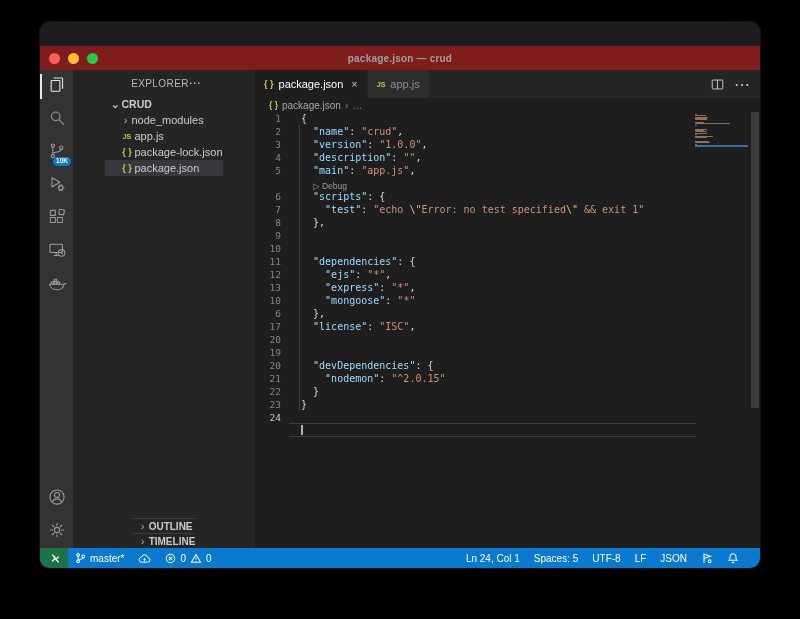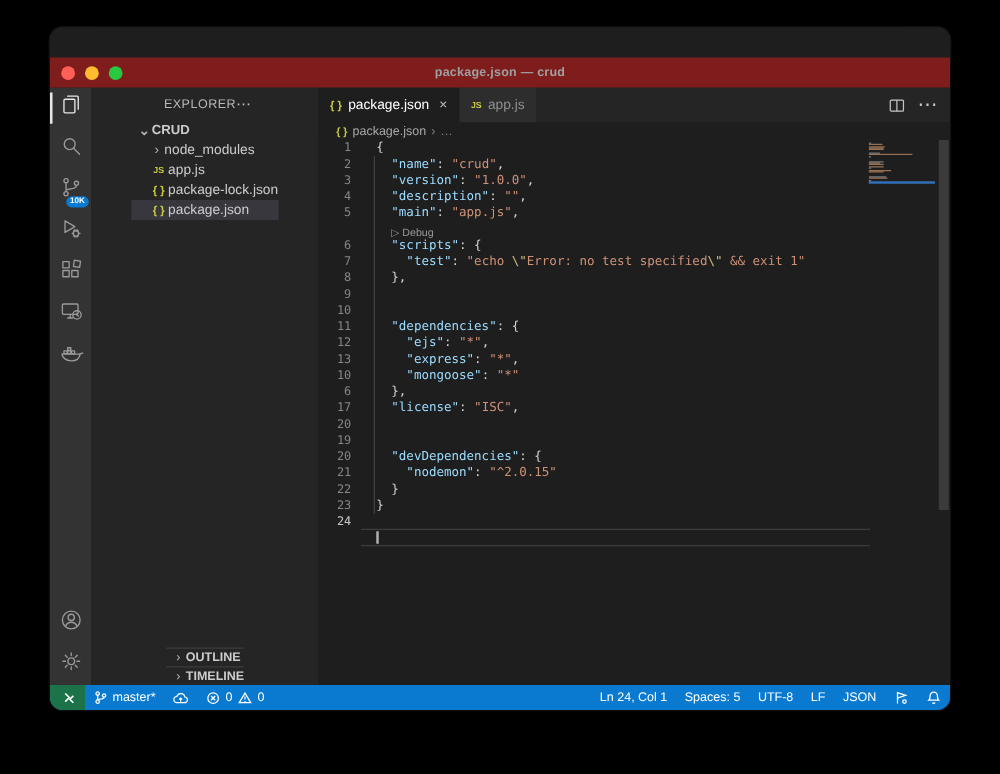--- a/index.html
+++ b/index.html
@@ -94,21 +94,21 @@
   .mm-curline { position:absolute; top:33px; right:12px; width:53px; height:1.5px; background:#2f6fb5; }
   .scrollbar { position:absolute; top:0; right:1px; width:8px; height:296px;
                background:rgba(121,121,121,.32); cursor:pointer; }
 
   
   .statusbar { height:20px; flex:none; background:var(--accent,#0a7ad1); display:flex; align-items:stretch;
                color:#ffffff; font-size:10px; }
   .remote { width:28px; flex:none; background:var(--remote,#1d7349); display:flex; align-items:center;
             justify-content:center; cursor:pointer; }
   .sb-left, .sb-right { display:flex; align-items:stretch; }
-  .sb-right { margin-left:auto; padding-right:0; }
+  .sb-right { margin-left:auto; padding-right:14px; }
   .st-item { display:flex; align-items:center; gap:4px; padding:0 7px; cursor:pointer; white-space:nowrap; }
   .st-item svg { display:block; }
 </style>
 </head>
 <body>
 
 <div id="canvas">
   <div class="window">
 
     <div class="titlebar">

